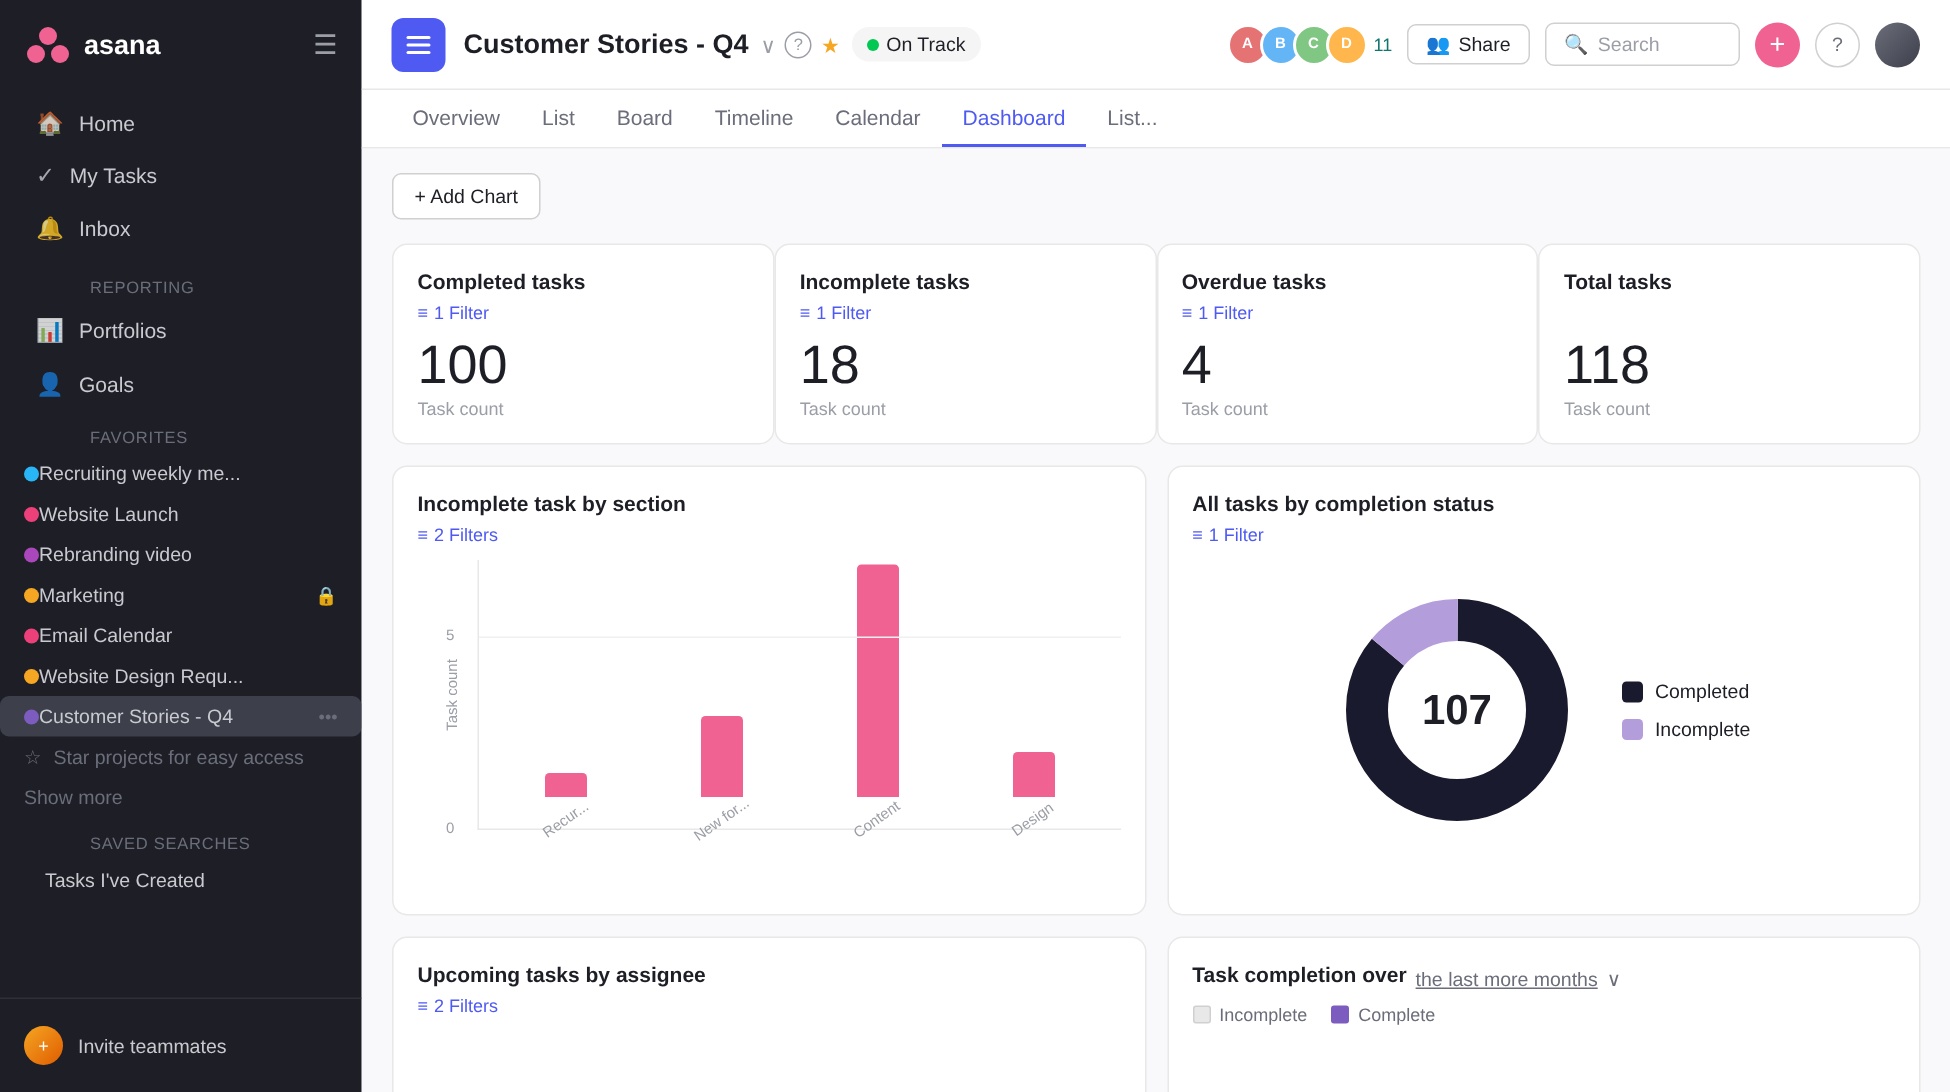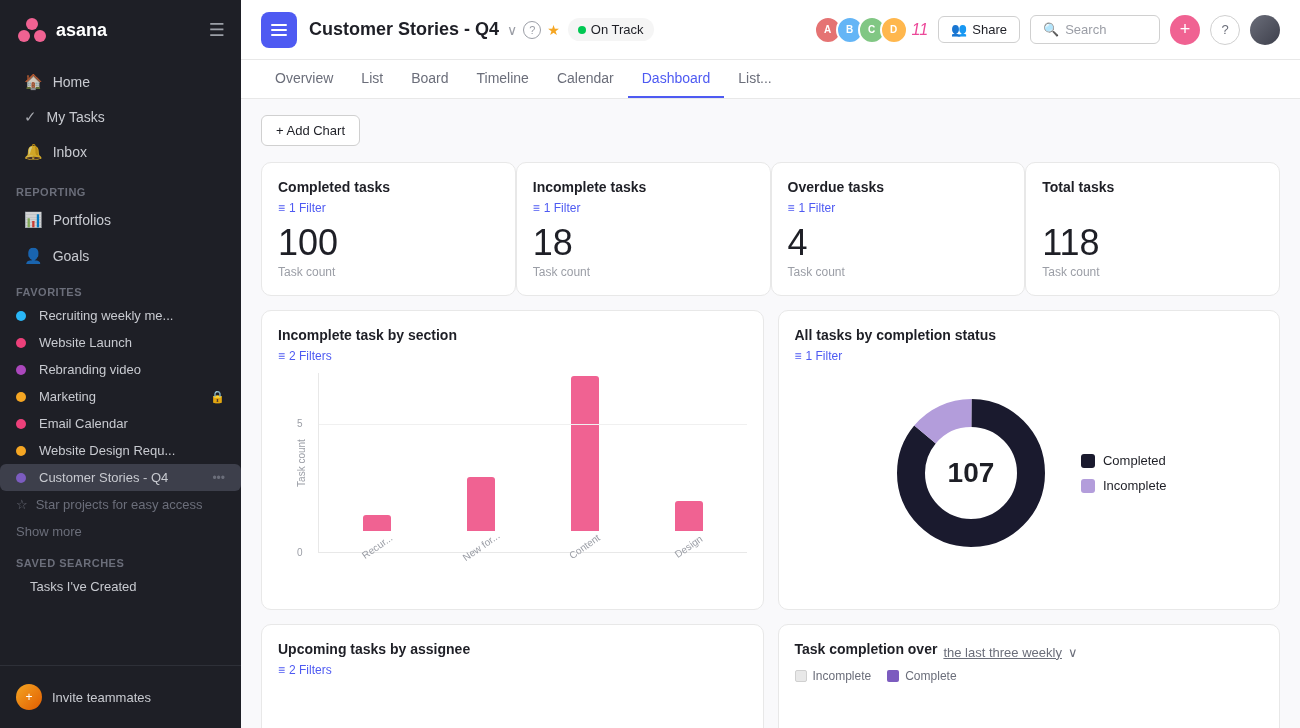--- a/index.html
+++ b/index.html
@@ -48,28 +48,29 @@
       font-size: 14px;
       cursor: pointer;
       border-radius: 6px;
       margin: 1px 8px;
     }
     .sidebar-nav-item .nav-icon { font-size: 15px; opacity: 0.8; }
     .sidebar-section-label {
       padding: 12px 16px 4px;
       font-size: 11px;
       color: #6b6e7a;
-      font-weight: 700;
+      font-weight: 400;
       text-transform: uppercase;
       letter-spacing: 0.5px;
+      margin-left: 44px;
     }
     .sidebar-favorite {
       display: flex;
       align-items: center;
-      gap: 13px;
+      gap: 0;
       padding: 6px 16px;
       font-size: 13px;
       color: #c8cad0;
       cursor: pointer;
     }
     .fav-dot {
       width: 10px;
       height: 10px;
       border-radius: 50%;
       flex-shrink: 0;
@@ -204,24 +205,23 @@
       overflow: hidden;
       display: flex;
       align-items: center;
       justify-content: center;
       font-size: 10px;
       font-weight: bold;
       color: white;
     }
     .avatar:first-child { margin-left: 0; }
     .avatar-count {
-      font-size: 16px;
-      color: #ec4899;
+      font-size: 12px;
+      color: #0f766e;
       margin-left: 4px;
-      font-style: italic;
     }
     .share-btn {
       display: flex;
       align-items: center;
       gap: 5px;
       padding: 5px 12px;
       border: 1px solid #d0d0d0;
       border-radius: 6px;
       font-size: 13px;
       cursor: pointer;
@@ -733,21 +733,21 @@
         <div class="chart-filter">
           <span>≡</span>
           <span>2 Filters</span>
         </div>
         <div style="height:60px;"></div>
       </div>
 
       <div class="chart-card-large">
         <div style="display:flex; align-items:center; gap:6px; flex-wrap:wrap;">
           <span class="chart-card-title">Task completion over</span>
-          <span class="time-period-link">the last three weekly</span>
+          <span class="time-period-link">the last more months</span>
           <span style="color:#6b6e7a; font-size:13px;">∨</span>
         </div>
         <div class="completion-legend">
           <div class="completion-legend-item">
             <div class="legend-square" style="background:#e8e8e8; border:1px solid #d0d0d0;"></div>
             <span>Incomplete</span>
           </div>
           <div class="completion-legend-item">
             <div class="legend-square" style="background:#7c5cbf;"></div>
             <span>Complete</span>

